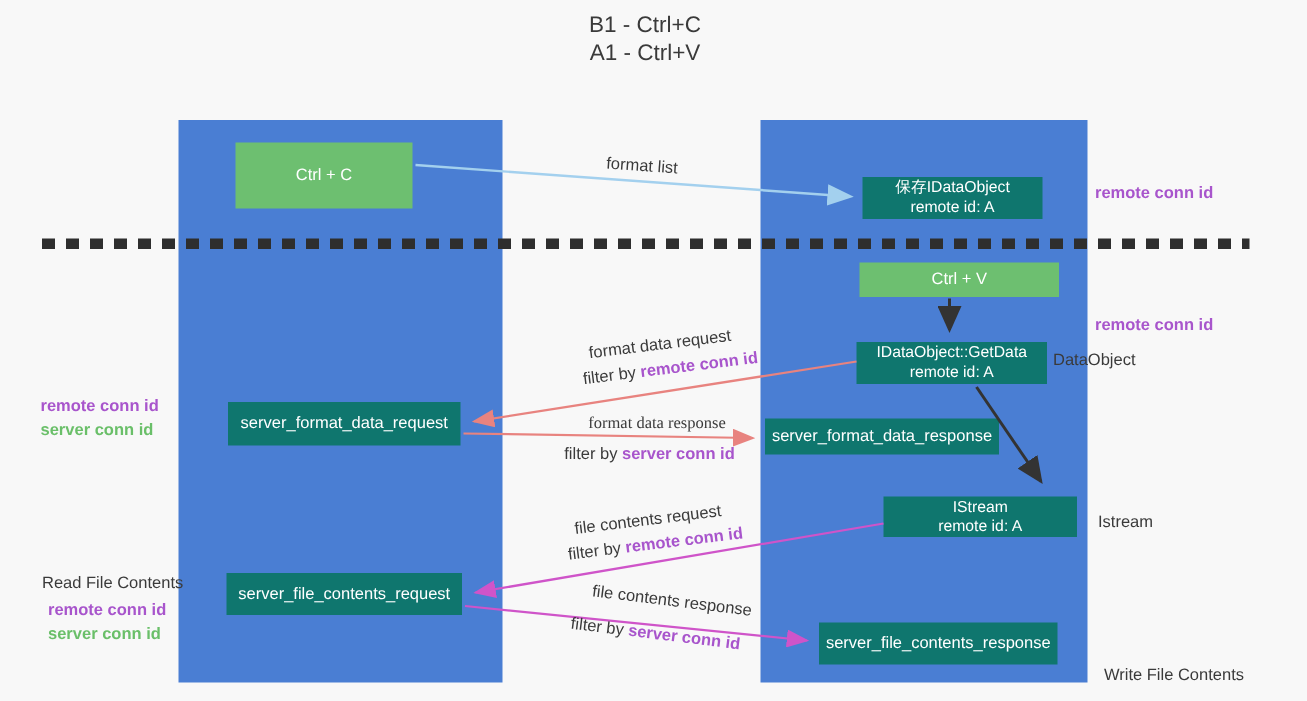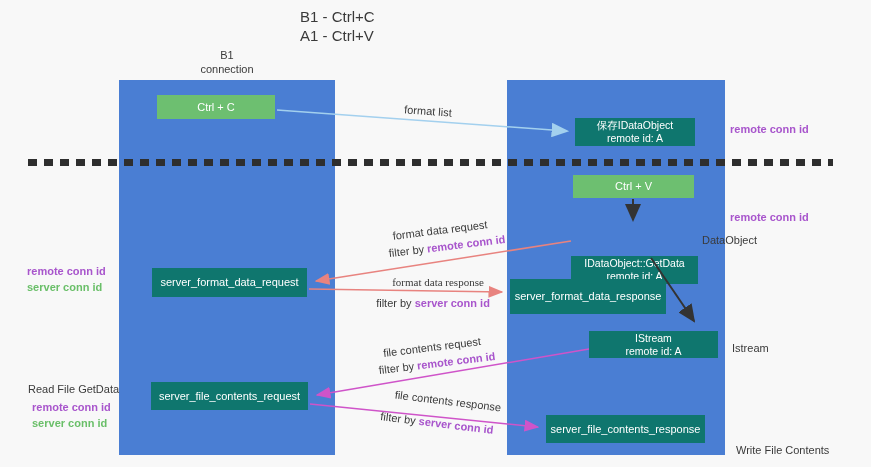--- a/index.html
+++ b/index.html
@@ -6,21 +6,21 @@
   html,body { background: #f8f8f8; }
   .canvas {
     position: relative;
     width: 871px; height: 467px;
     background: #f8f8f8;
     font-family: "Liberation Sans", sans-serif;
     overflow: hidden;
   }
   .title {
     position: absolute; left: 300px; top: 7px; width: 260px;
-    font-size: 15px; line-height: 19px; color: #3a3a3a;
+    text-align: center; font-size: 15px; line-height: 19px; color: #3a3a3a;
   }
   .col-header {
     position: absolute; width: 120px; text-align: center;
     font-size: 11px; line-height: 14px; color: #3a3a3a;
   }
   .column {
     position: absolute; top: 80px; height: 375px;
     background: #4a7ed3;
   }
   .divider {
@@ -46,55 +46,51 @@
 </head>
 <body>
 
 <div class="canvas">
 
   <div class="title">
     <div>B1 - Ctrl+C</div>
     <div>A1 - Ctrl+V</div>
   </div>
 
-  <div class="col-header" style="left:167px; top:48px;">
-    <div>B1</div>
-    <div>connection</div>
-  </div>
   <div class="col-header" style="left:556px; top:48px;">
   </div>
 
   <div class="column" style="left:119px; width:216px;"></div>
   <div class="column" style="left:507px; width:218px;"></div>
 
   <div class="divider"></div>
 
-  <div class="node green" style="left:157px; top:95px; width:118px; height:24px;justify-content:center;">
+  <div class="node green" style="left:157px; top:95px; width:118px; height:44px;justify-content:center;">
     <div>Ctrl + C</div>
   </div>
 
   <div class="node orange" style="left:575px; top:118px; width:120px; height:28px; font-size:10.5px;">
     <div>保存IDataObject</div>
     <div>remote id: A</div>
   </div>
 
-  <div class="node green" style="left:573px; top:175px; width:121px; height:23px;">
+  <div class="node green" style="left:573px; top:175px; width:133px; height:23px;">
     <div>Ctrl + V</div>
   </div>
 
-  <div class="node orange" style="left:571px; top:228px; width:127px; height:28px; font-size:10.5px;margin-top:28px;">
+  <div class="node orange" style="left:571px; top:228px; width:127px; height:28px; font-size:10.5px;">
     <div>IDataObject::GetData</div>
     <div>remote id: A</div>
   </div>
 
   <div class="node orange" style="left:152px; top:268px; width:155px; height:29px;text-align:center;">
     <div>server_format_data_request</div>
   </div>
 
-  <div class="node orange" style="left:510px; top:279px; width:156px; height:35px;">
+  <div class="node orange" style="left:510px; top:279px; width:156px; height:24px;">
     <div>server_format_data_response</div>
   </div>
 
   <div class="node orange" style="left:589px; top:331px; width:129px; height:27px; font-size:10.5px;">
     <div>IStream</div>
     <div>remote id: A</div>
   </div>
 
   <div class="node orange" style="left:151px; top:382px; width:157px; height:28px;">
     <div>server_file_contents_request</div>
@@ -143,17 +139,17 @@
   <div class="arrow-label" style="left:437px; top:423px; transform:translate(-50%,-50%) rotate(7deg);"><span>filter by </span><span class="purple">server conn id</span></div>
 
   <div class="side-label purple" style="left:730px; top:123px;">remote conn id</div>
   <div class="side-label purple" style="left:730px; top:211px;">remote conn id</div>
   <div class="side-label" style="left:702px; top:234px;">DataObject</div>
   <div class="side-label" style="left:732px; top:342px;">Istream</div>
   <div class="side-label" style="left:736px; top:424px;margin-top:20px;">Write File Contents</div>
 
   <div class="side-label purple" style="left:27px; top:265px;">remote conn id</div>
   <div class="side-label green-txt" style="left:27px; top:281px;">server conn id</div>
-  <div class="side-label" style="left:28px; top:383px;">Read File GetData</div>
+  <div class="side-label" style="left:28px; top:383px;">Read File Contents</div>
   <div class="side-label purple" style="left:32px; top:401px;">remote conn id</div>
   <div class="side-label green-txt" style="left:32px; top:417px;">server conn id</div>
 
 </div>
 
 </body></html>

